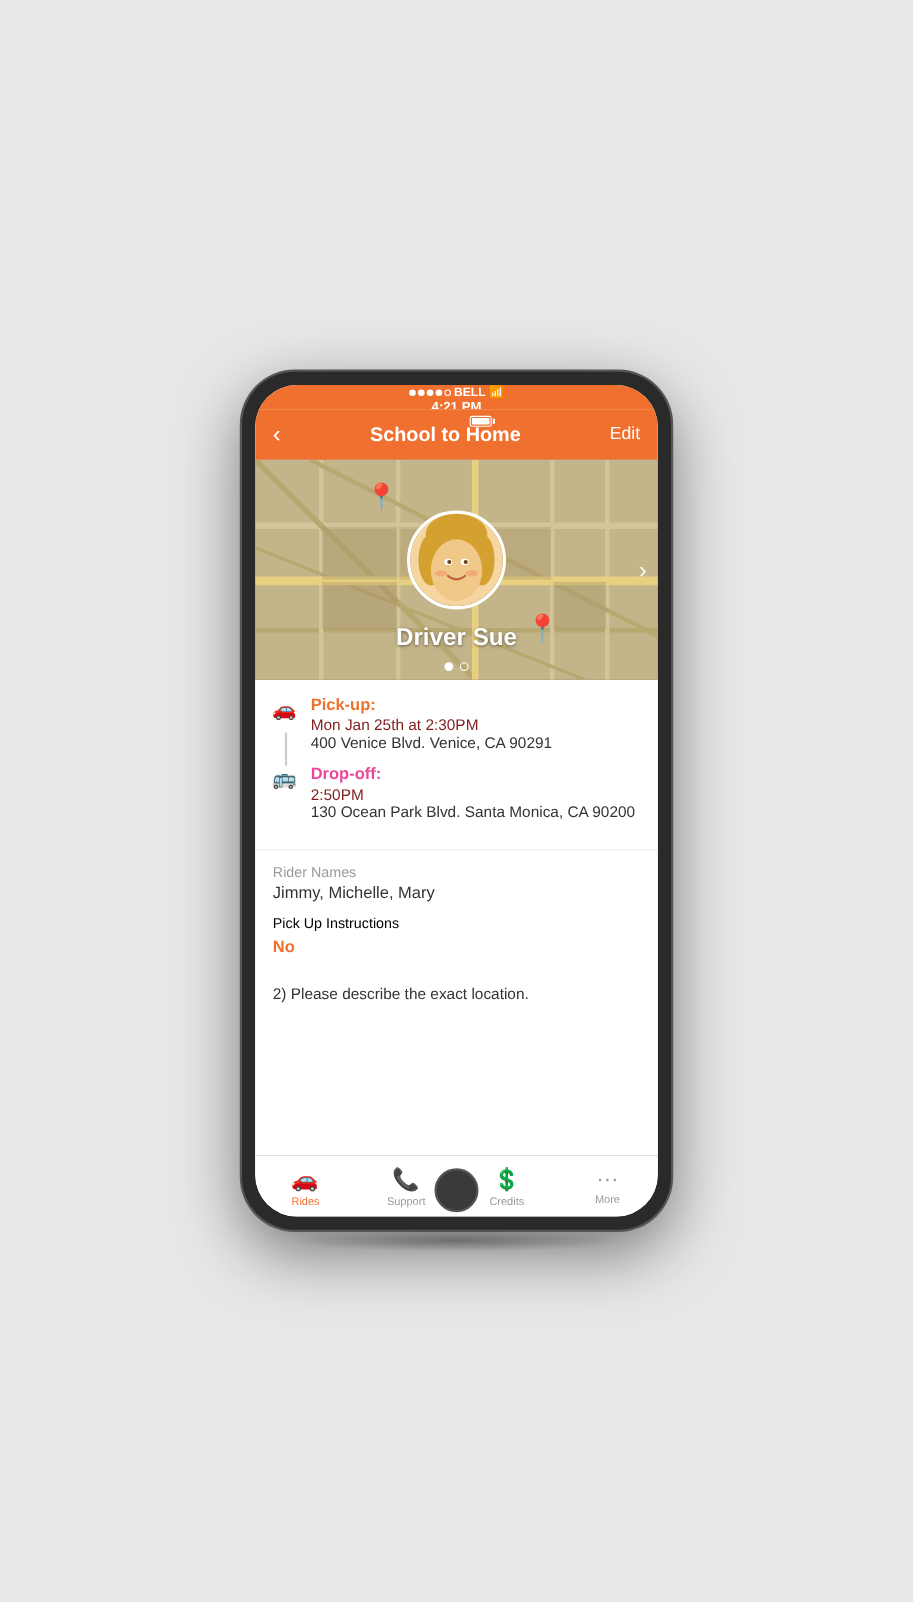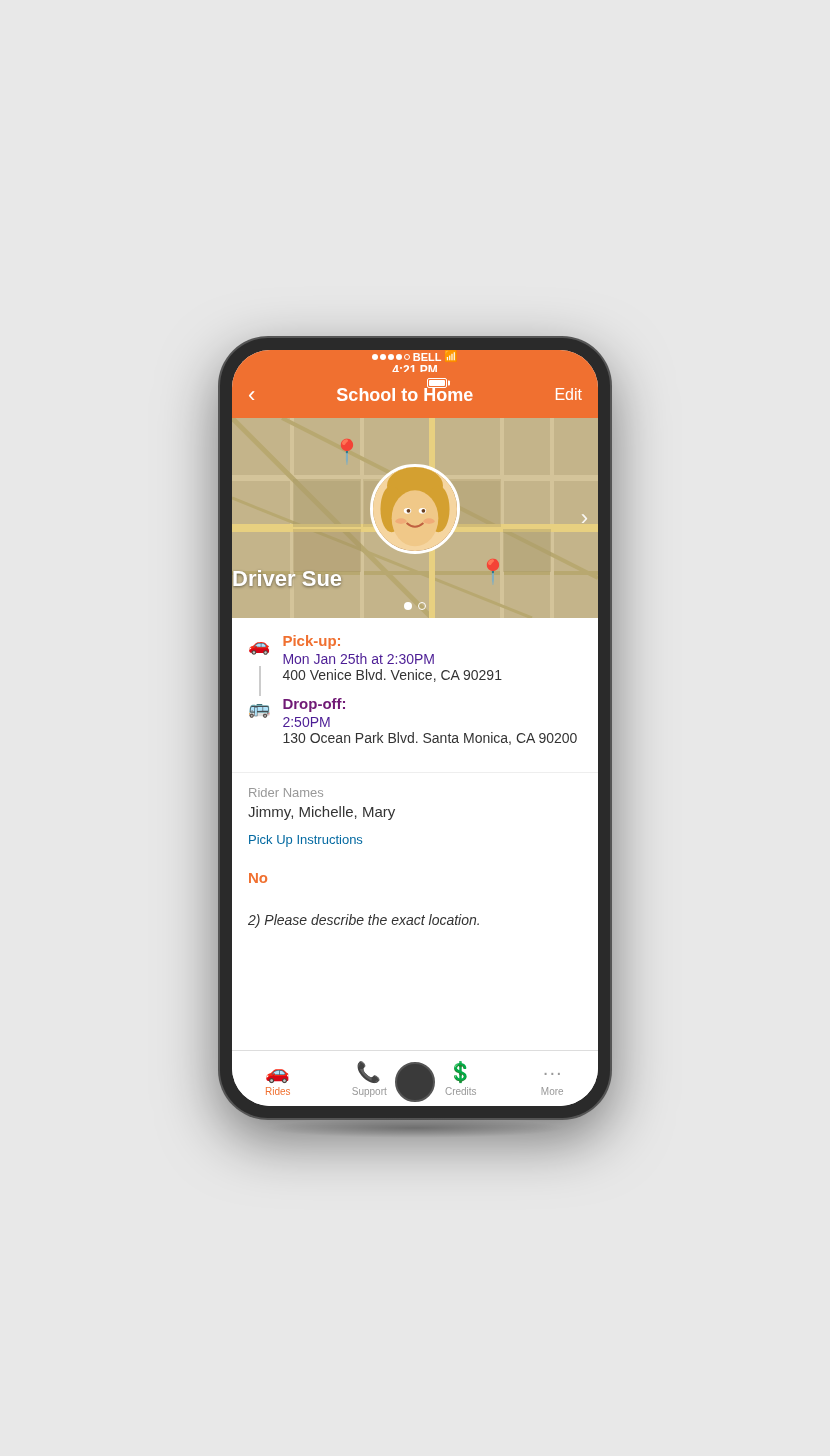--- a/index.html
+++ b/index.html
@@ -167,20 +167,21 @@
       background: linear-gradient(160deg, #f5d5a0 0%, #e8b870 40%, #c8906a 100%);
       display: flex;
       align-items: center;
       justify-content: center;
       font-size: 36px;
     }
     .driver-name {
       position: absolute;
       bottom: 26px;
       left: 0; right: 0;
+      text-align: center;
       color: #fff;
       font-size: 22px;
       font-weight: 600;
       text-shadow: 0 1px 3px rgba(0,0,0,0.5);
       z-index: 2;
       margin-top: 48px;
     }
     .map-arrow {
       position: absolute;
       right: 10px;
@@ -247,21 +248,21 @@
     }
     .ride-details {}
     .ride-label {
       font-size: 15px;
       font-weight: 700;
       color: #f07030;
       margin-bottom: 2px;
     }
     .ride-time {
       font-size: 14px;
-      color: #4c1d95;
+      color: #7f1d1d;
     }
     .ride-address {
       font-size: 14px;
       color: #333;
     }
 
     .connector-line {
       position: absolute;
       left: 27px;
       top: 48px;
@@ -279,38 +280,37 @@
       color: #999;
       margin-bottom: 3px;
     }
     .field-value {
       font-size: 15px;
       color: #333;
       margin-bottom: 12px;
     }
     .instructions-label {
       font-size: 13px;
-      color: #0369a1;
-      margin-bottom: 22px;
+      color: #000000;
+      margin-bottom: 5px;
     }
     .instruction-item {
       font-size: 14px;
       color: #333;
       margin-bottom: 4px;
     }
     .instruction-answer {
       font-size: 15px;
       color: #f07030;
       font-weight: 600;
       margin-bottom: 26px;
     }
     .instruction-item2 {
       font-size: 14px;
       color: #333;
-      font-style: italic;
     }
 
     
     .tab-bar {
       height: 56px;
       background: #fff;
       border-top: 1px solid #ddd;
       display: flex;
       align-items: center;
       justify-content: space-around;
@@ -495,21 +495,21 @@
           <div class="ride-details">
             <div class="ride-label">Pick-up:</div>
             <div class="ride-time">Mon Jan 25th at 2:30PM</div>
             <div class="ride-address">400 Venice Blvd. Venice, CA 90291</div>
           </div>
         </div>
         <div class="connector-line"></div>
         <div class="ride-row" style="margin-top: 8px;">
           <span class="ride-icon" style="color:#30aacc;">🚌</span>
           <div class="ride-details">
-            <div class="ride-label" style="color:#701a75;">Drop-off:</div>
+            <div class="ride-label" style="color:#ec4899;">Drop-off:</div>
             <div class="ride-time">2:50PM</div>
             <div class="ride-address">130 Ocean Park Blvd. Santa Monica, CA 90200</div>
           </div>
         </div>
       </div>
 
       <div class="rider-section">
         <div class="field-label">Rider Names</div>
         <div class="field-value">Jimmy, Michelle, Mary</div>
 

